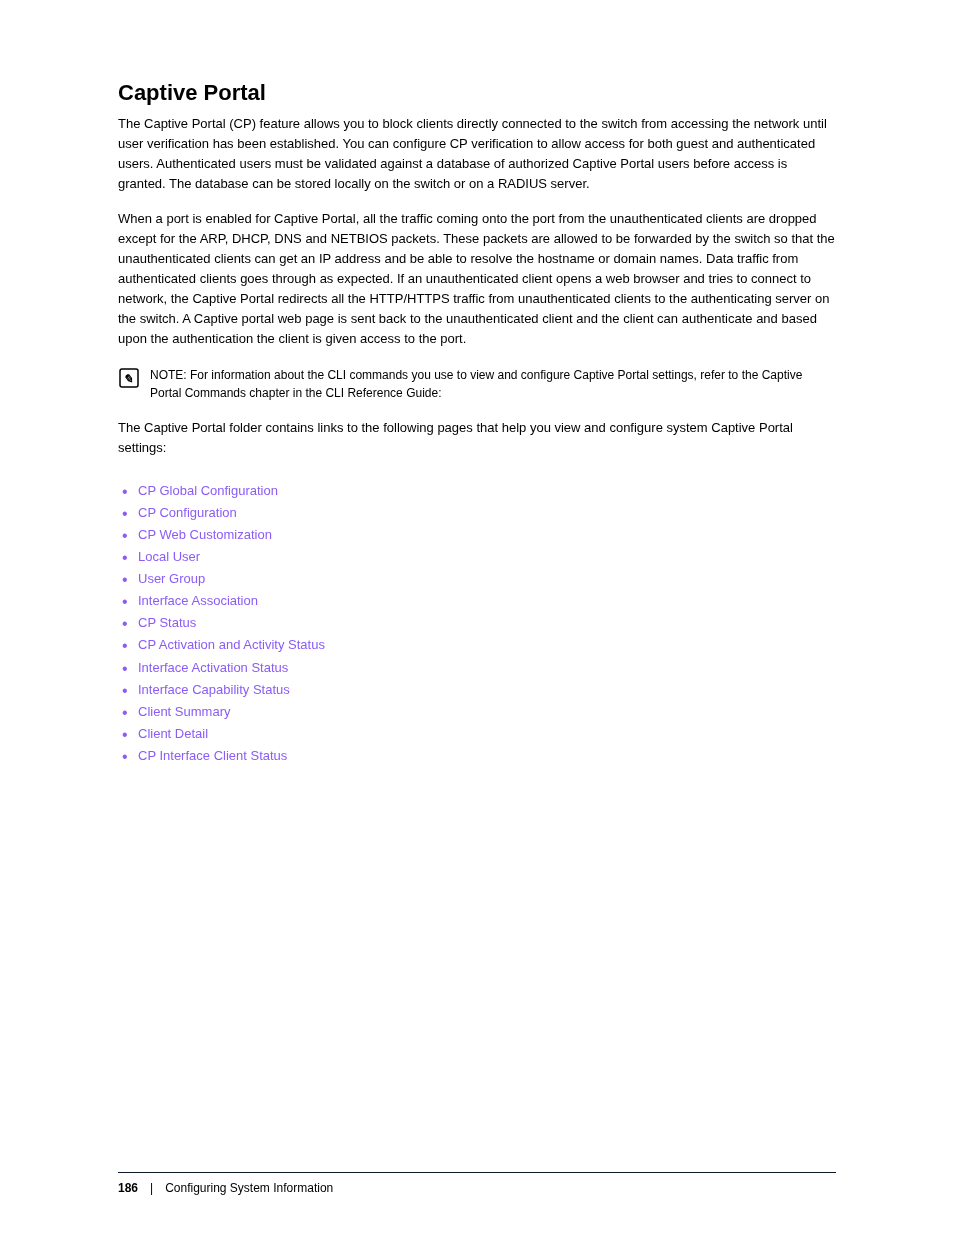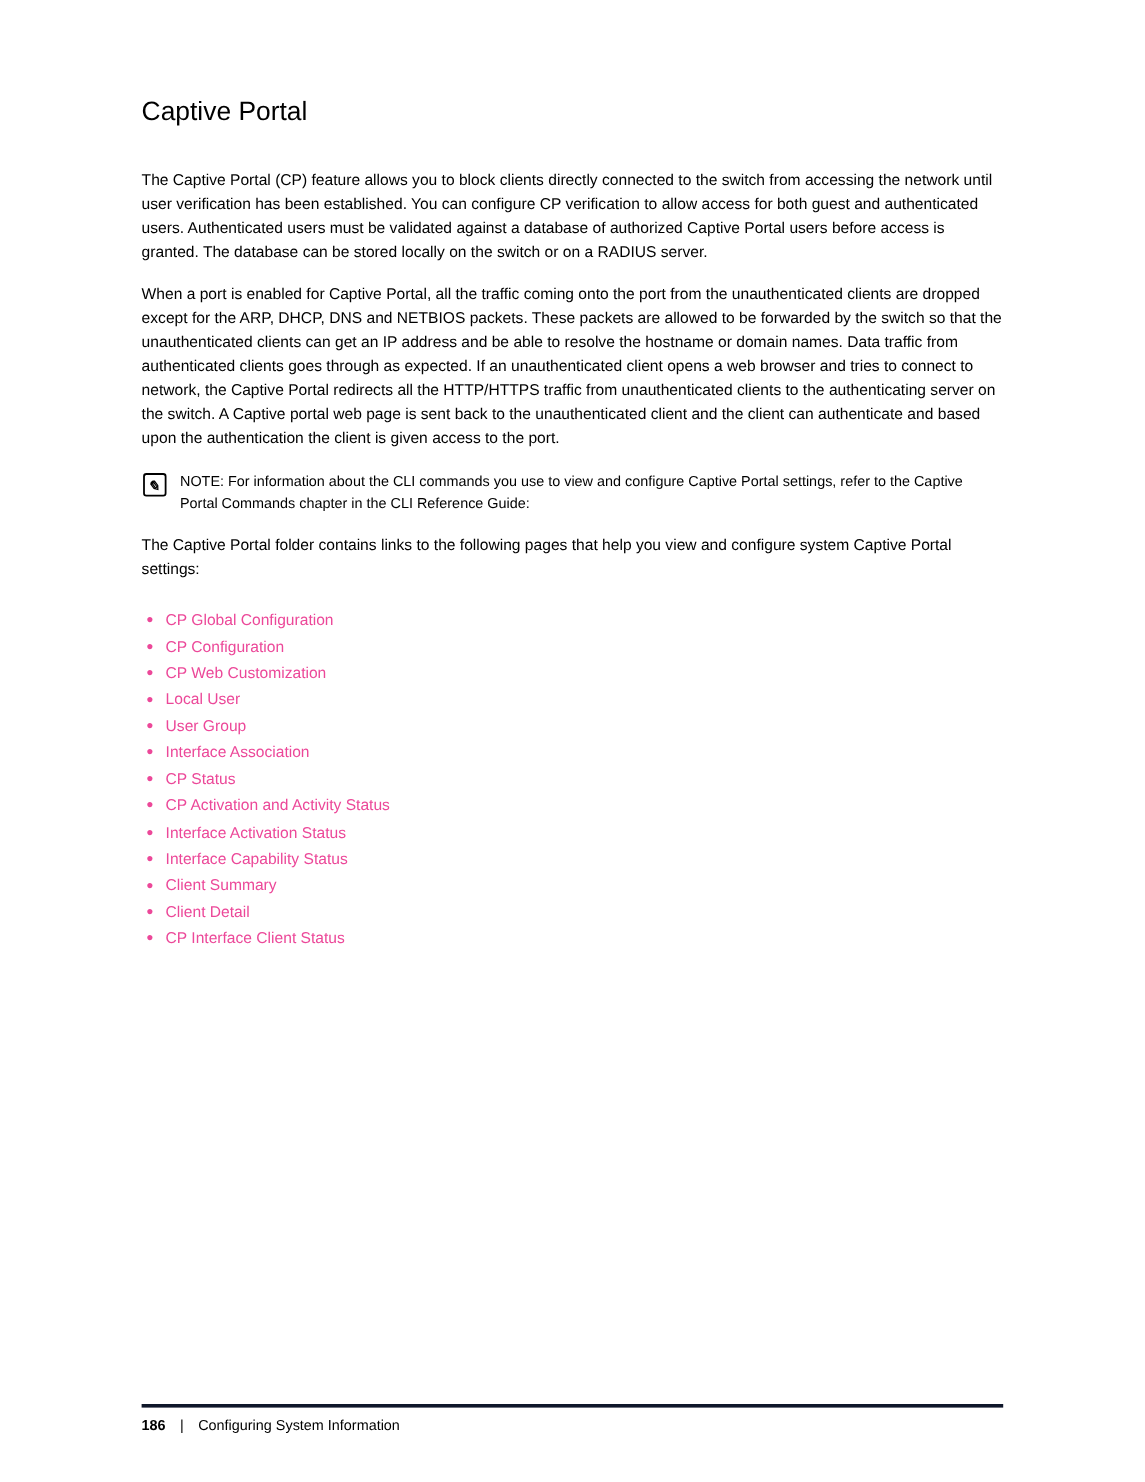--- a/index.html
+++ b/index.html
@@ -20,22 +20,22 @@
     .page {
       width: 954px;
       min-height: 1235px;
       padding: 80px 118px 60px 118px;
       position: relative;
     }
 
     .page-title {
       font-family: Arial, sans-serif;
       font-size: 22px;
-      font-weight: normal;
-      margin-bottom: 34px;
+      font-weight: bold;
+      margin-bottom: 8px;
       color: #000000;
     }
 
     .body-text {
       font-family: Arial, sans-serif;
       font-size: 13px;
       line-height: 1.55;
       color: #000000;
       margin-bottom: 14px;
     }
@@ -81,21 +81,21 @@
     .bullet-list {
       list-style: none;
       padding: 0;
       margin: 0 0 20px 0;
     }
 
     .bullet-list li {
       font-family: Arial, sans-serif;
       font-size: 13px;
       line-height: 1.7;
-      color: #ec4899;
+      color: #8b5cf6;
       display: flex;
       align-items: flex-start;
       padding-left: 20px;
       position: relative;
     }
 
     .bullet-list li::before {
       content: '•';
       position: absolute;
       left: 4px;
@@ -105,21 +105,21 @@
     }
 
     .page-footer {
       position: absolute;
       bottom: 40px;
       left: 118px;
       right: 118px;
       display: flex;
       align-items: center;
       gap: 12px;
-      border-top: 3px solid #0f172a;
+      border-top: 1px solid #0f172a;
       padding-top: 8px;
     }
 
     .footer-page-num {
       font-family: Arial, sans-serif;
       font-size: 12px;
       font-weight: bold;
       color: #000000;
     }
 

